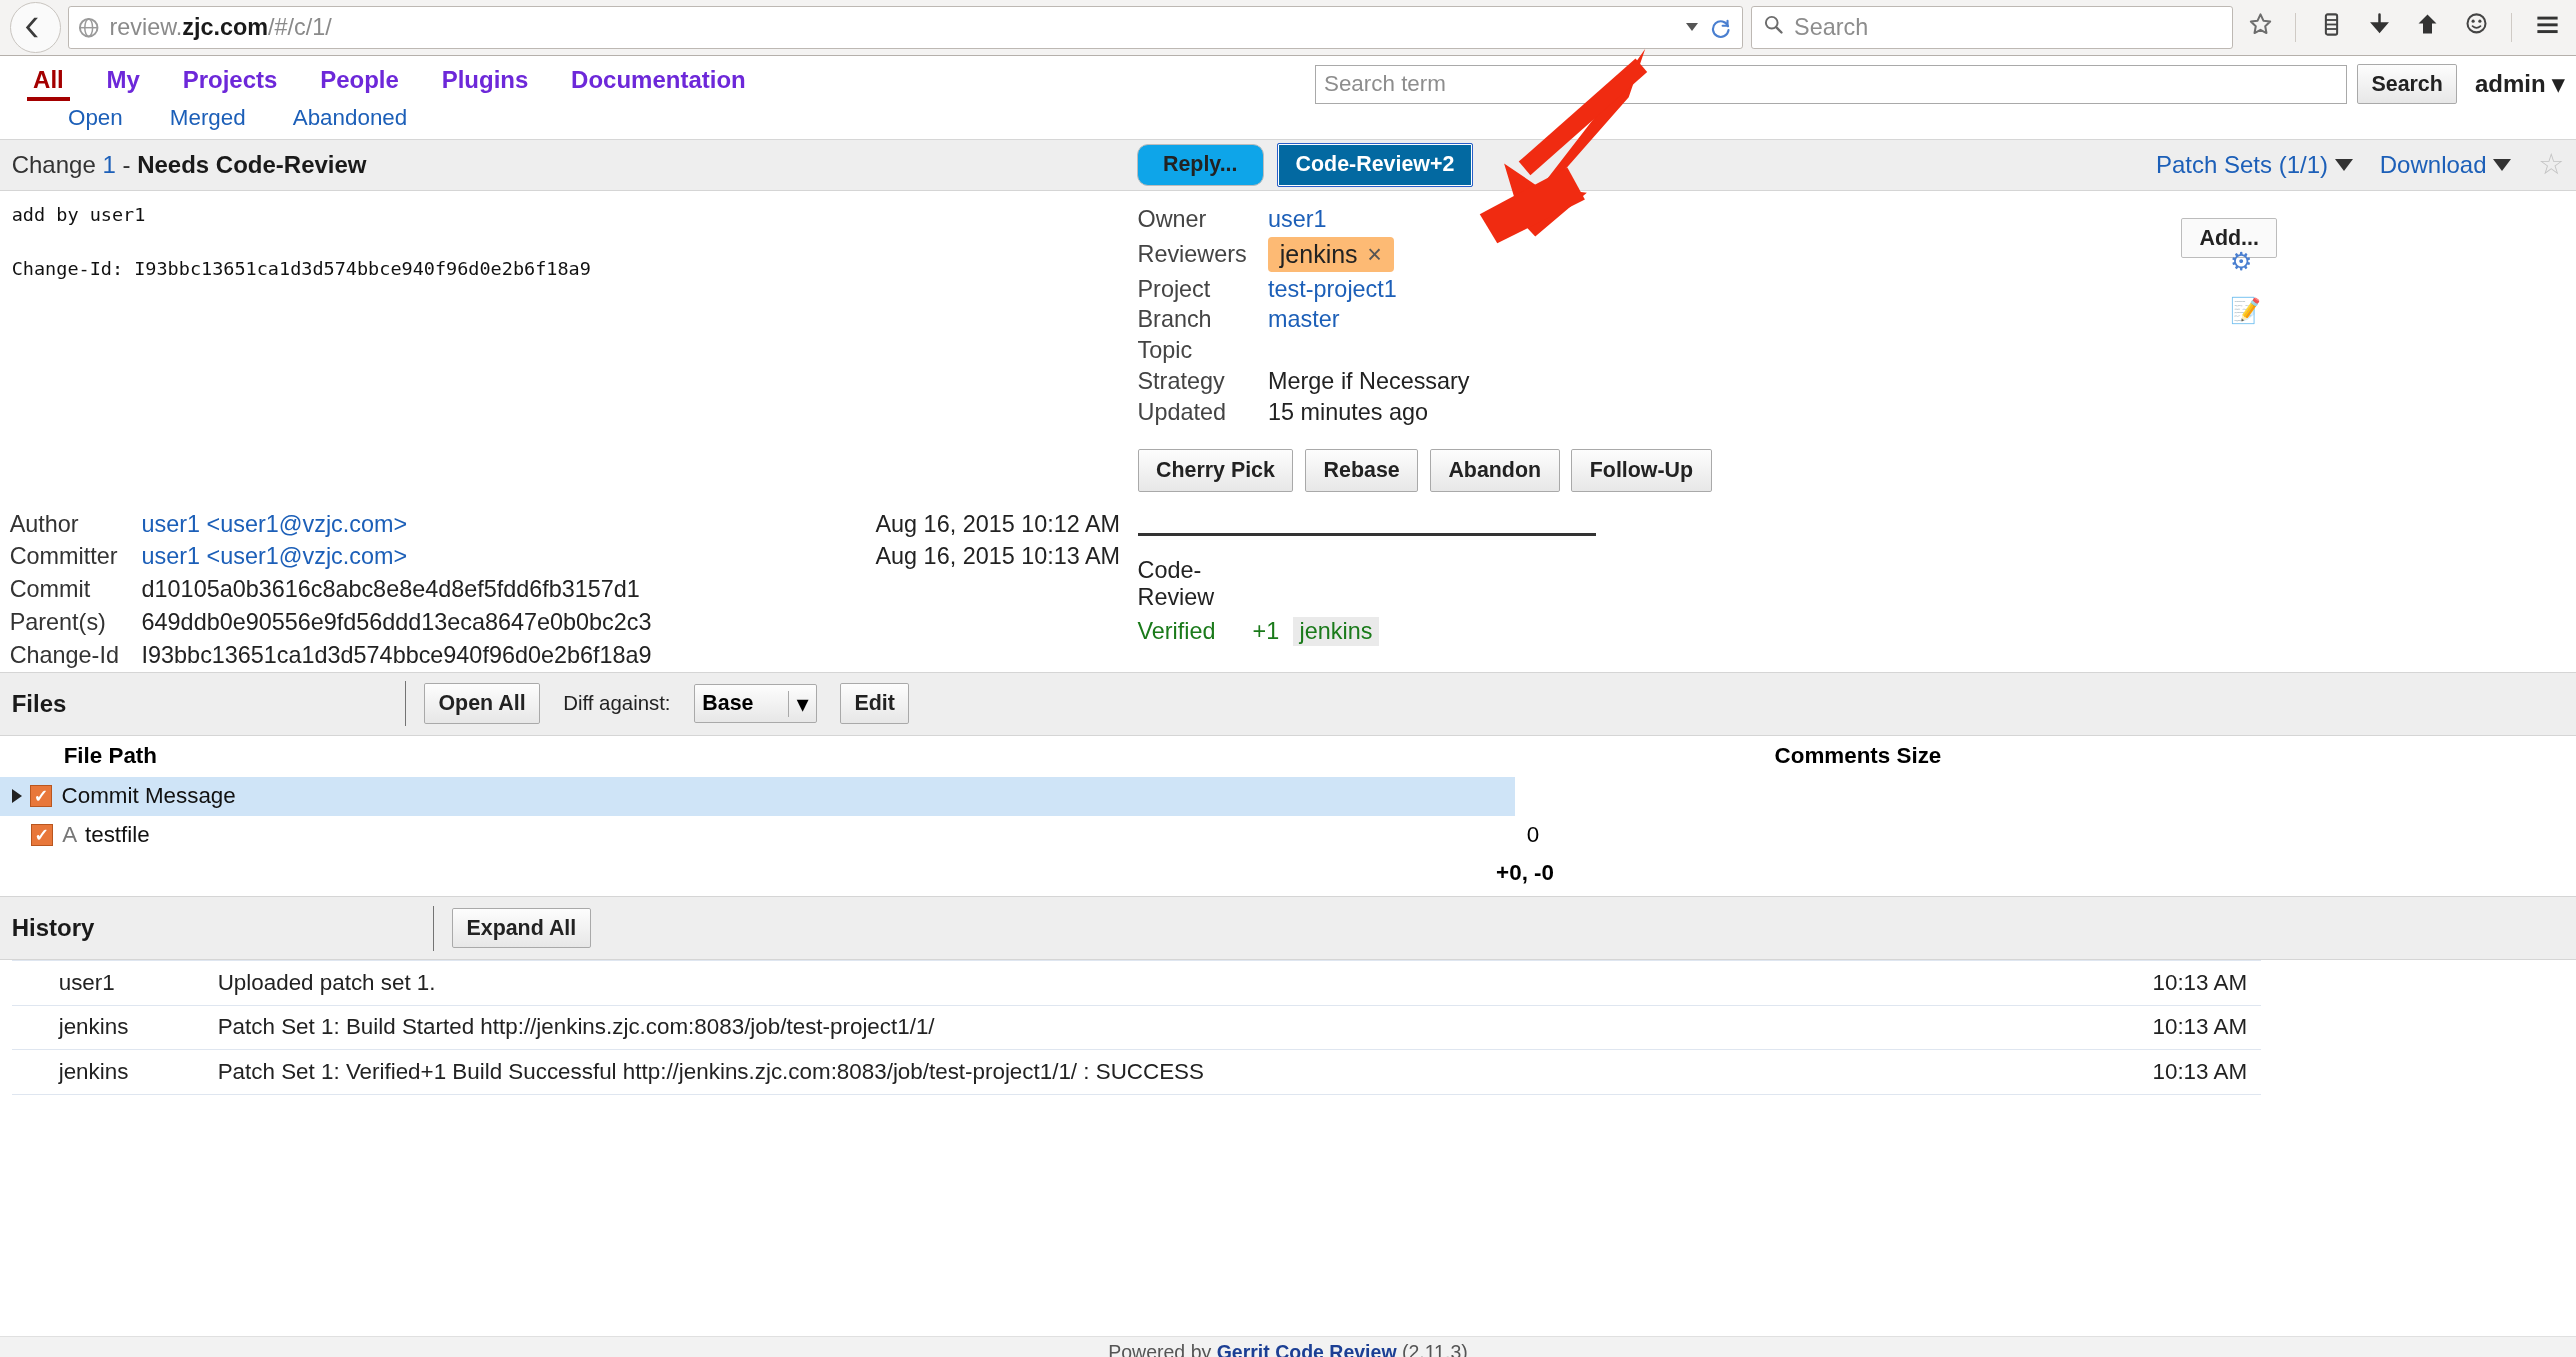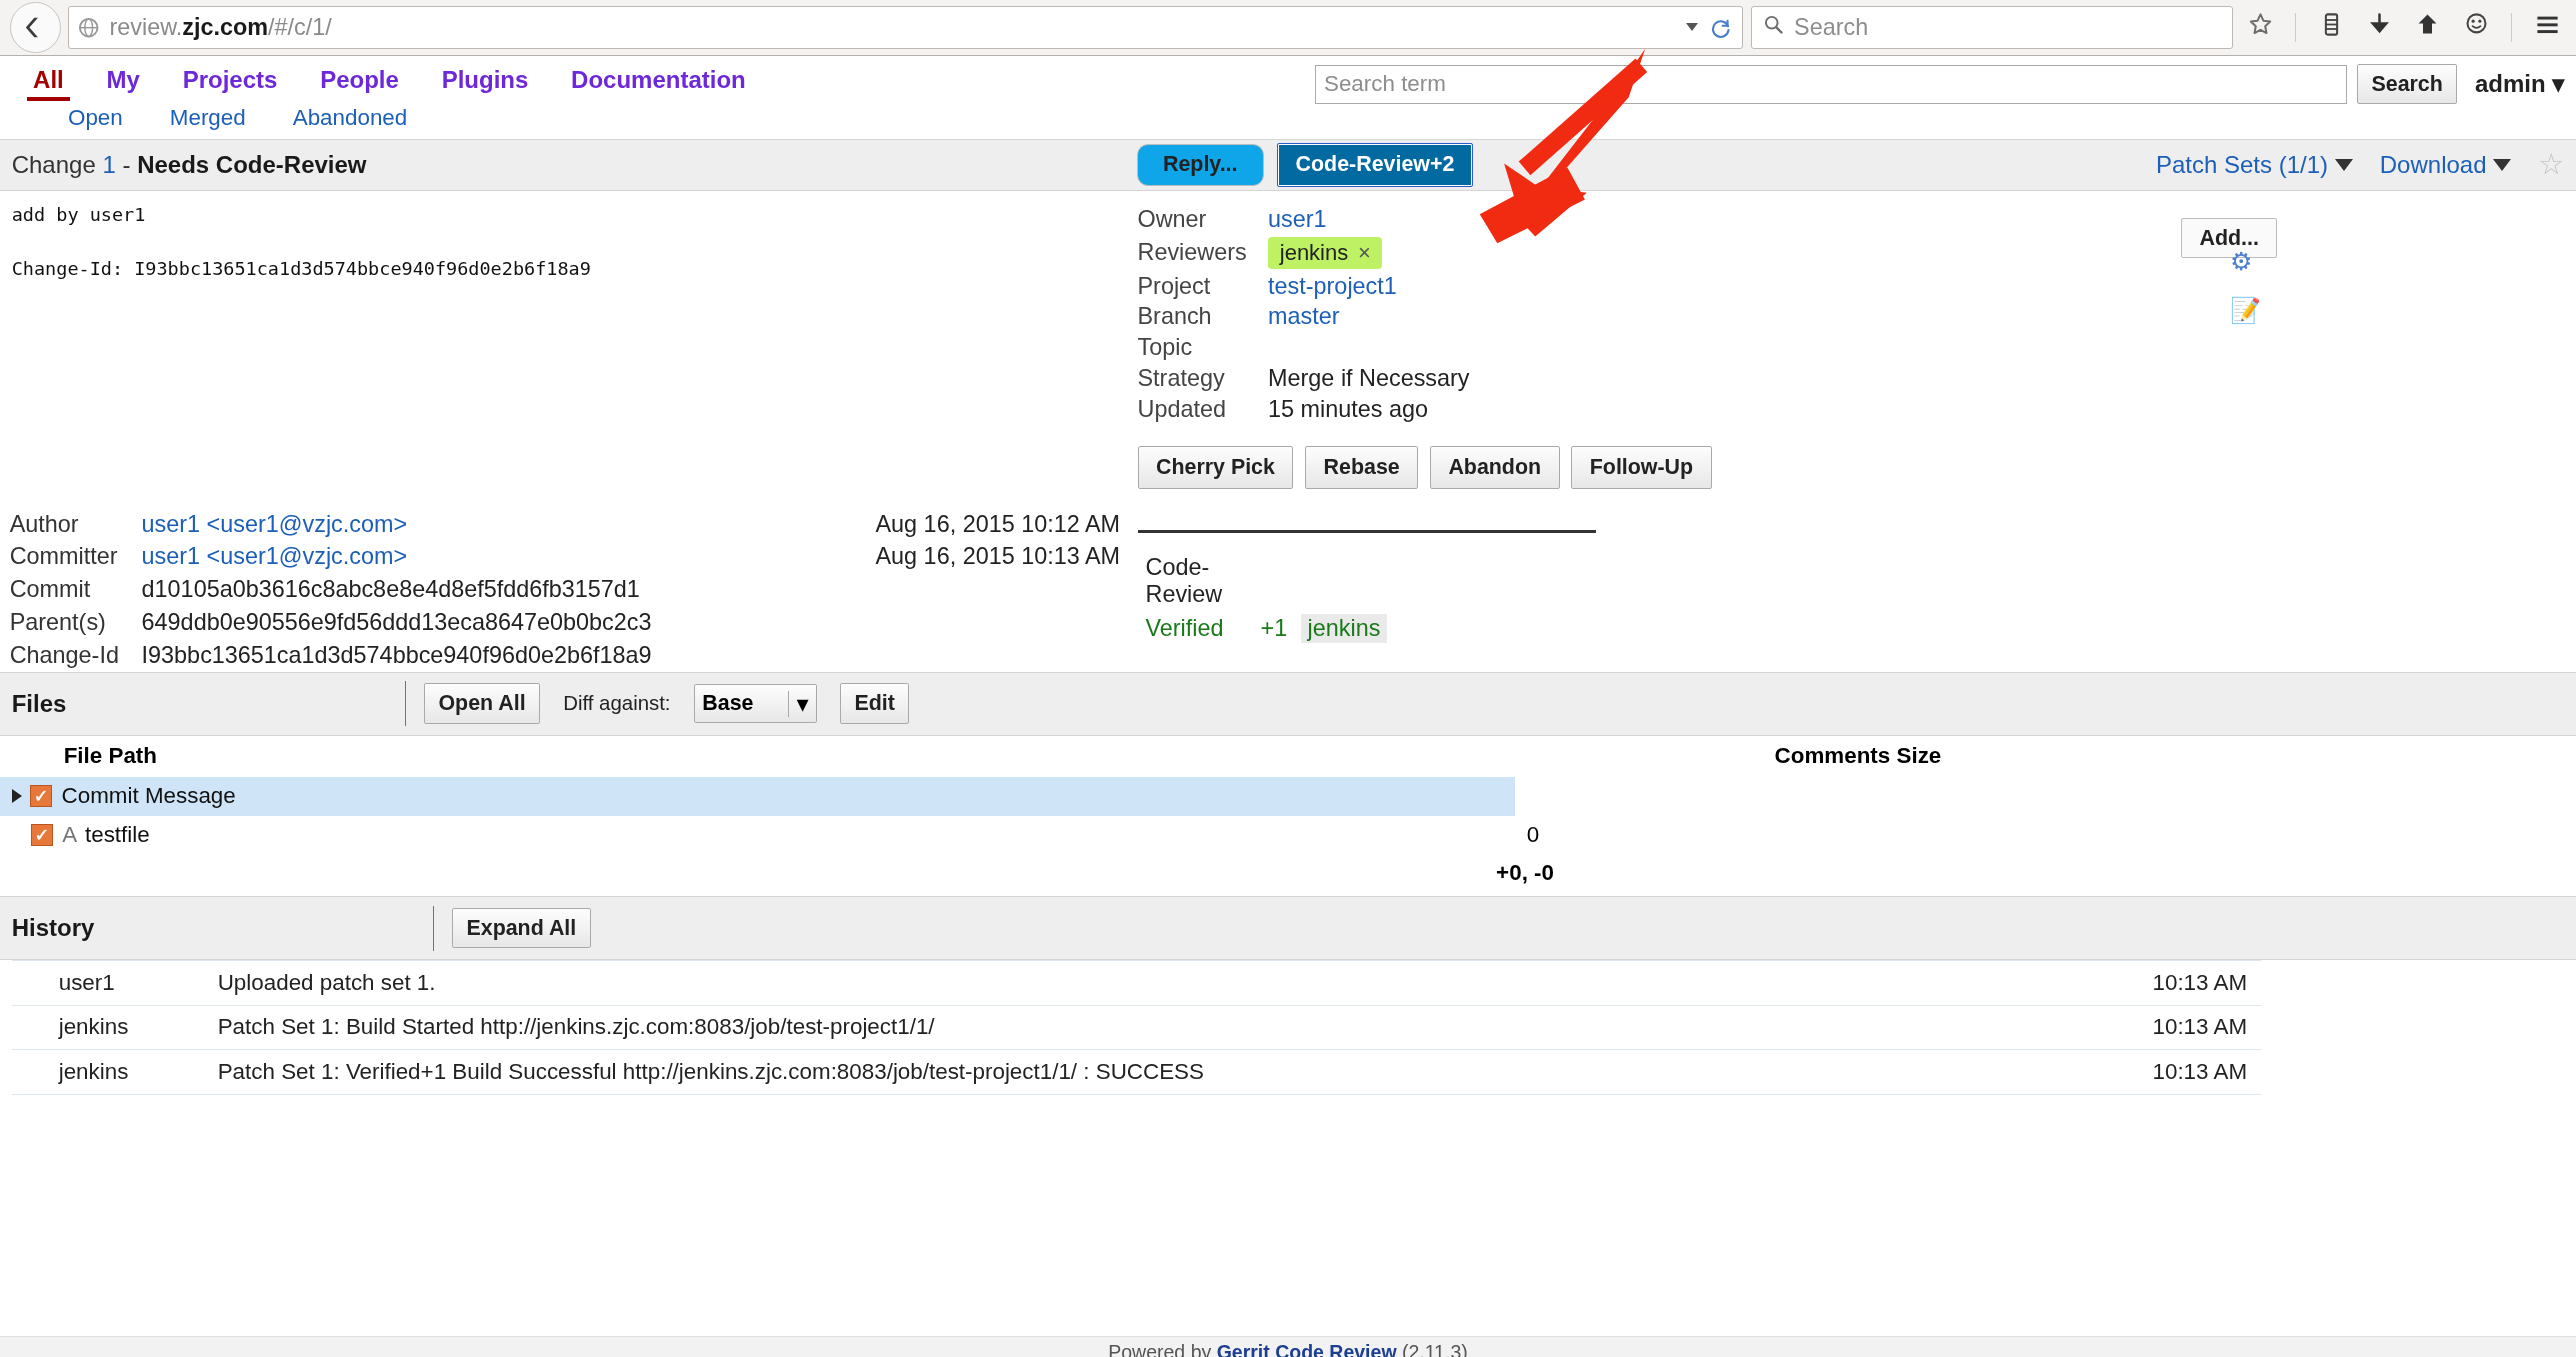--- a/index.html
+++ b/index.html
@@ -115,37 +115,37 @@
     white-space:pre-wrap;
   }
 
   
   .infotable{border-collapse:collapse;}
   .infotable td{padding:1.9px 0;font-size:23.4px;vertical-align:middle;}
   .infotable td.lbl{color:#444;padding-right:21.4px;white-space:nowrap;}
   .infotable td.val{color:#1c5fb8;}
   .infotable td.val.plain{color:#222;}
   .chip{
-    display:inline-block;background:#bef264;border-radius:3.9px;
-    padding:2.9px 11.7px;font-size:22px;color:#222;
+    display:inline-block;background:#fdba74;border-radius:3.9px;
+    padding:2.9px 11.7px;font-size:25px;color:#222;
   }
   .chip .x{color:#555;margin-left:9.7px;cursor:pointer;}
   .add-btn{
     position:absolute;left:1061px;top:27px;
     border:1px solid #bcbcbc;background:#fafafa;padding:6.8px 17.5px;
     font-size:21.4px;font-weight:bold;color:#222;border-radius:1.9px;cursor:pointer;
   }
   .gear-icon{position:absolute;left:1110px;top:56px;font-size:25px;color:#4a7fd0;cursor:pointer;}
   .edit-icon{position:absolute;left:1110px;top:105px;font-size:25px;cursor:pointer;}
 
   .act-row{display:flex;gap:11.7px;margin-top:21.4px;}
   .act-row .btn{padding:7.8px 17.5px;}
 
   .hr{height:2.9px;background:#333;width:458px;margin:41px 0 0 0;}
-  .labels{margin-top:21.4px;margin-left:8px;}
+  .labels{margin-top:21.4px;}
   .labels .lrow{display:flex;align-items:center;font-size:23.4px;margin-bottom:5.8px;}
   .labels .lname{width:115px;}
   .lname.cr{color:#222;}
   .lname.vf{color:#1a7a1a;}
   .lval{color:#1a7a1a;margin-right:13.6px;}
   .lwho{background:#eaeaea;padding:1px 6.8px;color:#1a7a1a;}
 
   
   .authtable{border-collapse:collapse;margin:3.9px 0 0 9.7px;}
   .authtable td{font-size:23.4px;padding:2.9px 0;white-space:nowrap;}

